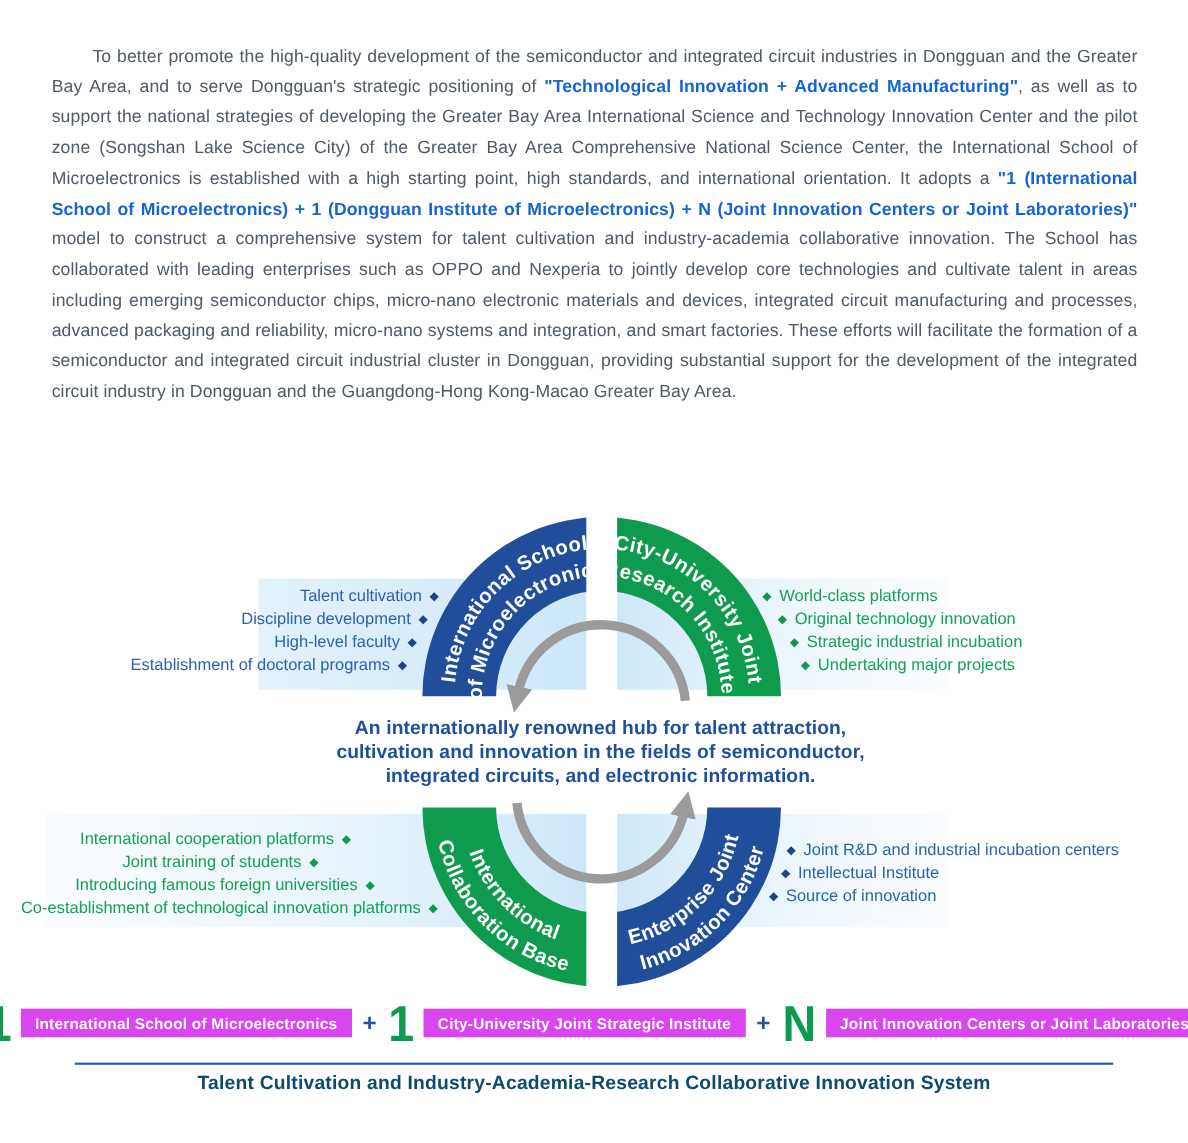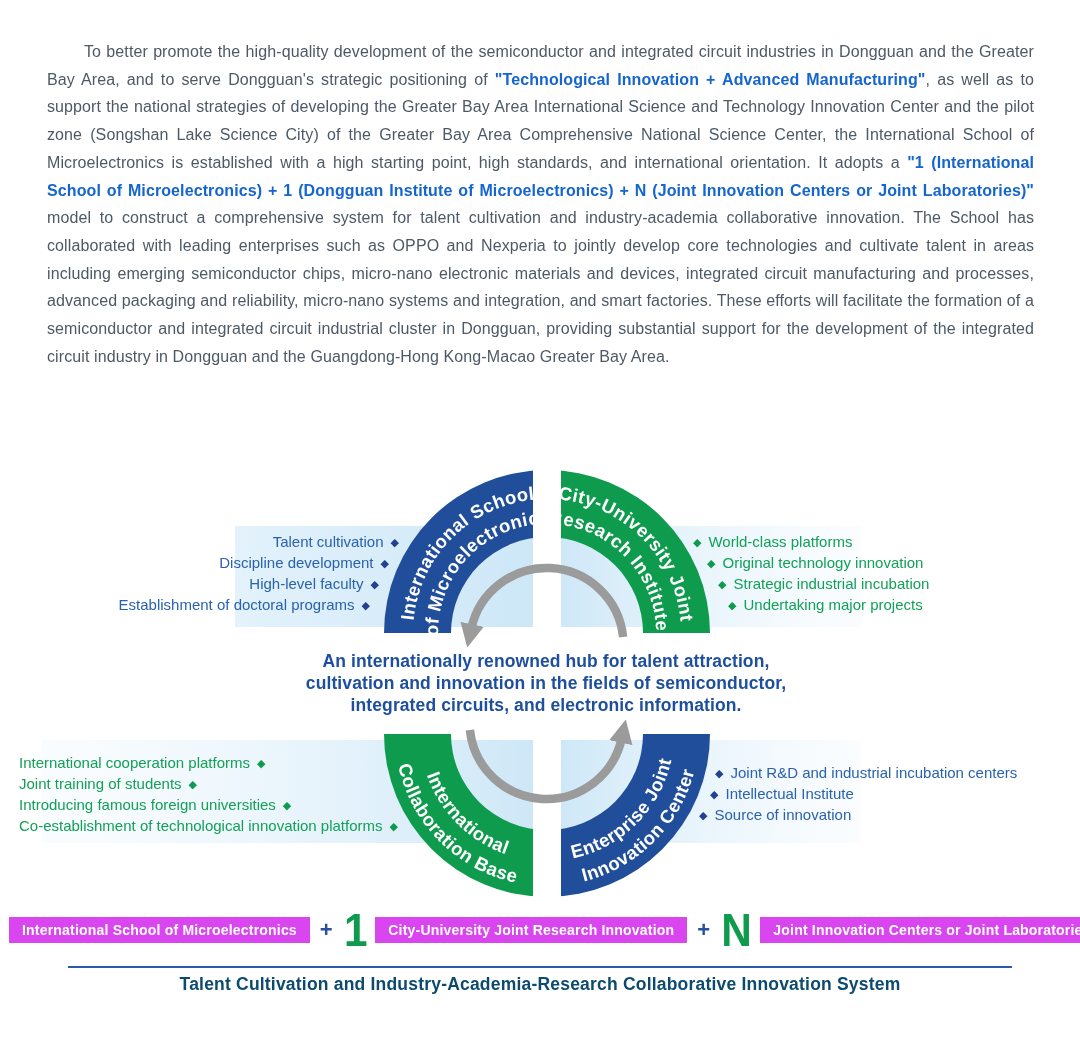--- a/index.html
+++ b/index.html
@@ -30,21 +30,21 @@
   .list-tl { position:absolute; top:69px;  right:681px; text-align:right; color:#2a62ae; }
   .list-tl .line:nth-child(2){ padding-right:10px; }
   .list-tl .line:nth-child(3){ padding-right:20px; }
   .list-tl .line:nth-child(4){ padding-right:29px;margin-left:24px; }
   .list-tl .dia { margin-left:7px; color:#22418f; }
   .list-tr { position:absolute; top:69px;  left:693px; text-align:left; color:#13a057; }
   .list-tr .line:nth-child(2){ padding-left:14px; }
   .list-tr .line:nth-child(3){ padding-left:25px; }
   .list-tr .line:nth-child(4){ padding-left:35px; }
   .list-tr .dia { margin-right:7px; color:#0f9b4d; }
-  .list-bl { position:absolute; top:290px; right:682px; text-align:left; color:#13a057; }
+  .list-bl { position:absolute; top:290px; right:682px; text-align:center; color:#13a057; }
   .list-bl .line:nth-child(1){ padding-right:25px; }
   .list-bl .line:nth-child(2){ padding-right:16px; }
   .list-bl .line:nth-child(3){ padding-right:8px; }
   .list-bl .dia { margin-left:7px; color:#0f9b4d; }
   .list-br { position:absolute; top:300px; left:699px; text-align:left; color:#2a62ae; }
   .list-br .line:nth-child(1){ padding-left:16px; }
   .list-br .line:nth-child(2){ padding-left:11px; }
   .list-br .dia { margin-right:7px; color:#22418f; }
 
   
@@ -159,21 +159,21 @@
       <div class="line"><span class="dia">◆</span><span>Intellectual Institute</span></div>
       <div class="line"><span class="dia">◆</span><span>Source of innovation</span></div>
     </div>
   </div>
 
   <div class="formula">
     <span class="num">1</span>
     <span class="fbox">International School of Microelectronics</span>
     <span class="plus">+</span>
     <span class="num">1</span>
-    <span class="fbox">City-University Joint Research Innovation</span>
+    <span class="fbox">City-University Joint Strategic Institute</span>
     <span class="plus">+</span>
     <span class="num">N</span>
     <span class="fbox">Joint Innovation Centers or Joint Laboratories</span>
   </div>
 
   <div class="rule"></div>
   <div class="ftitle">Talent Cultivation and Industry-Academia-Research Collaborative Innovation System</div>
 
 </div>
 

